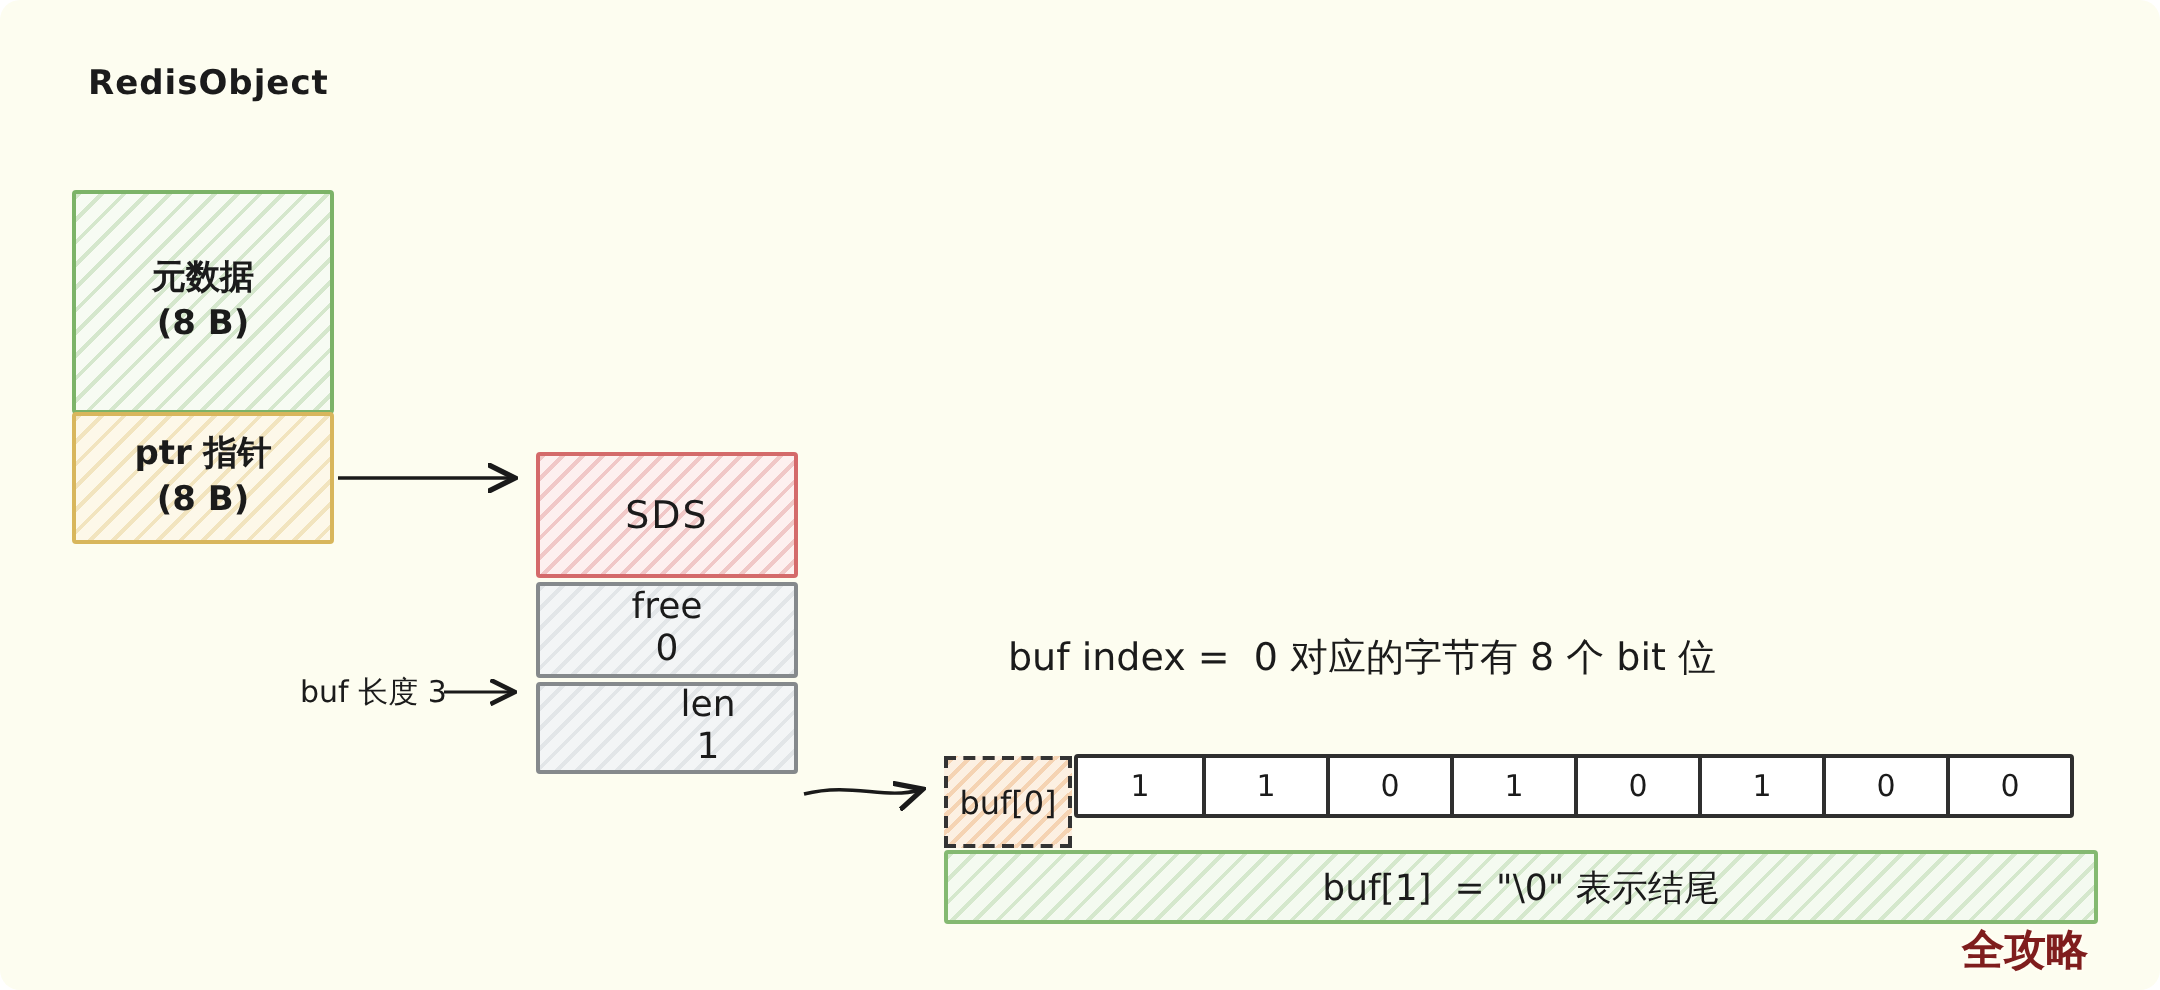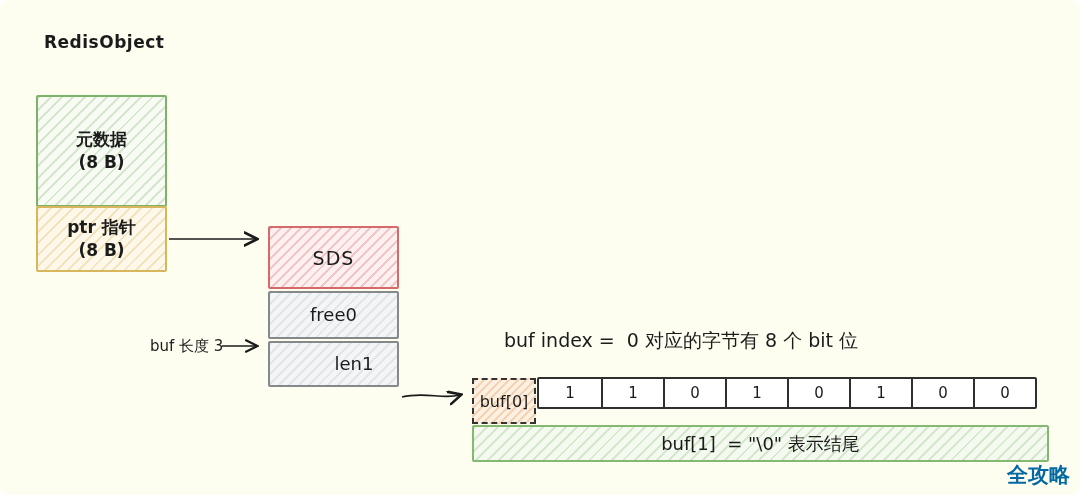--- a/index.html
+++ b/index.html
@@ -58,41 +58,41 @@
     display: flex; align-items: center; justify-content: center;
     font-size: 19px; letter-spacing: 1px;
     background:
       repeating-linear-gradient(135deg, rgba(212,106,106,0.30) 0 2px, transparent 2px 7px),
       #fdf0ef;
   }
   .sds-row {
     margin-top: 2px;
     border: 2px solid #85898c;
     border-radius: 2px;
-    display: flex; flex-direction: row;
+    display: flex; flex-direction: column;
     align-items: center; justify-content: center;
     font-size: 18px; line-height: 1.15;
     background:
       repeating-linear-gradient(135deg, rgba(130,142,152,0.15) 0 2px, transparent 2px 7px),
       #f3f5f6;
   }
   .sds-row.row-free { height: 48px; }
   .sds-row.row-len  { height: 46px; padding-left: 41px; }
   .sds-row.row-buf  { height: 47px; }
 
   .buf-len-label {
     position: absolute;
     left: 150px; top: 337px;
     font-size: 15px;
     white-space: pre;
   }
 
   .bit-caption {
     position: absolute;
-    left: 504px; top: 328px;
+    left: 504px; top: 316px;
     font-size: 19px;
     white-space: pre;
   }
 
   .bit-array {
     position: absolute;
     left: 472px; top: 377px; height: 32px;
     display: flex;
   }
   .index-cell {
@@ -127,24 +127,24 @@
     display: flex; align-items: center; justify-content: center;
     font-size: 18px;
     white-space: pre;
     background:
       repeating-linear-gradient(135deg, rgba(132,185,113,0.28) 0 2px, transparent 2px 8px),
       #f4faf0;
   }
 
   .watermark {
     position: absolute;
-    left: 1007px; top: 461px;
+    left: 981px; top: 461px;
     font-size: 21px;
     font-weight: bold;
-    color: #0369a1;
+    color: #7f1d1d;
     text-shadow: 1px 1px 0 #fffdf2, -1px -1px 0 #fffdf2, 1px -1px 0 #fffdf2, -1px 1px 0 #fffdf2;
   }
 
   svg.arrows {
     position: absolute;
     left: 0; top: 0;
     width: 1080px; height: 495px;
     pointer-events: none;
   }
 </style>

